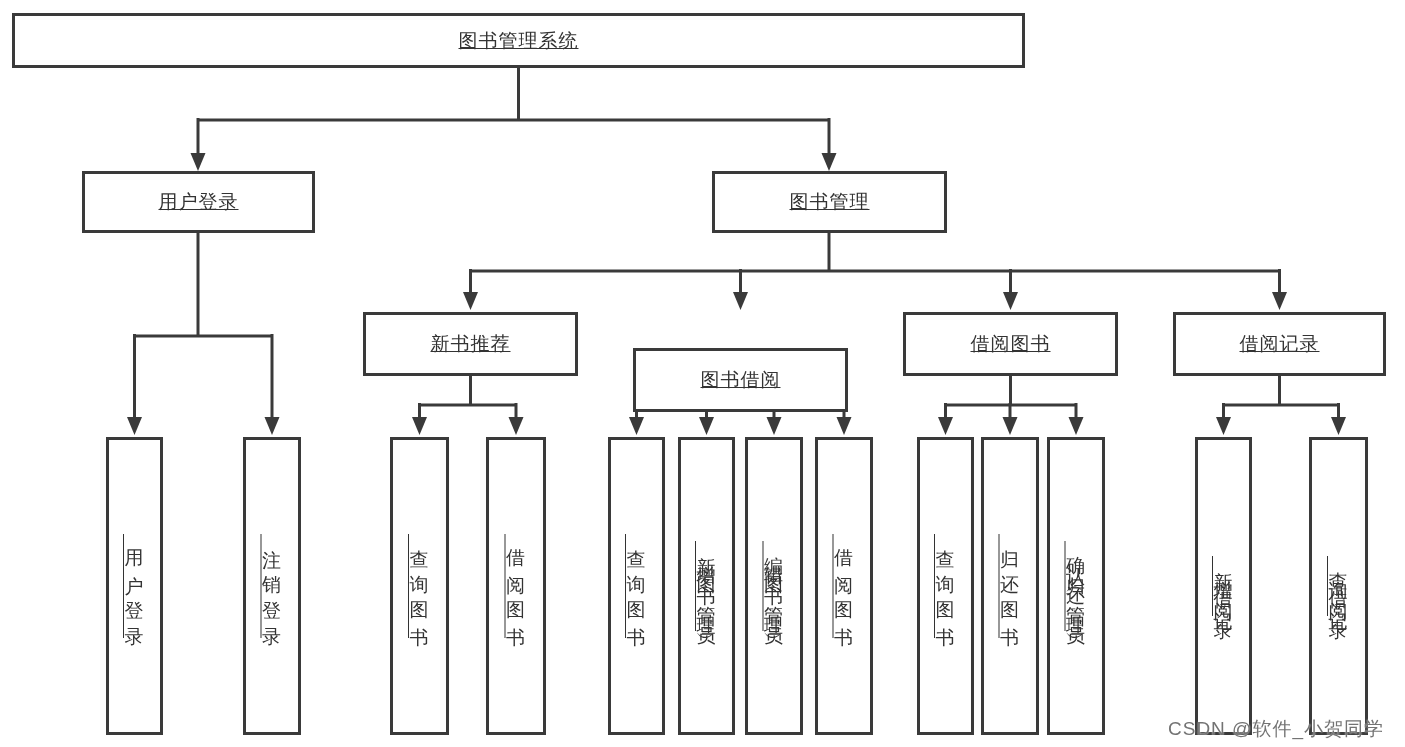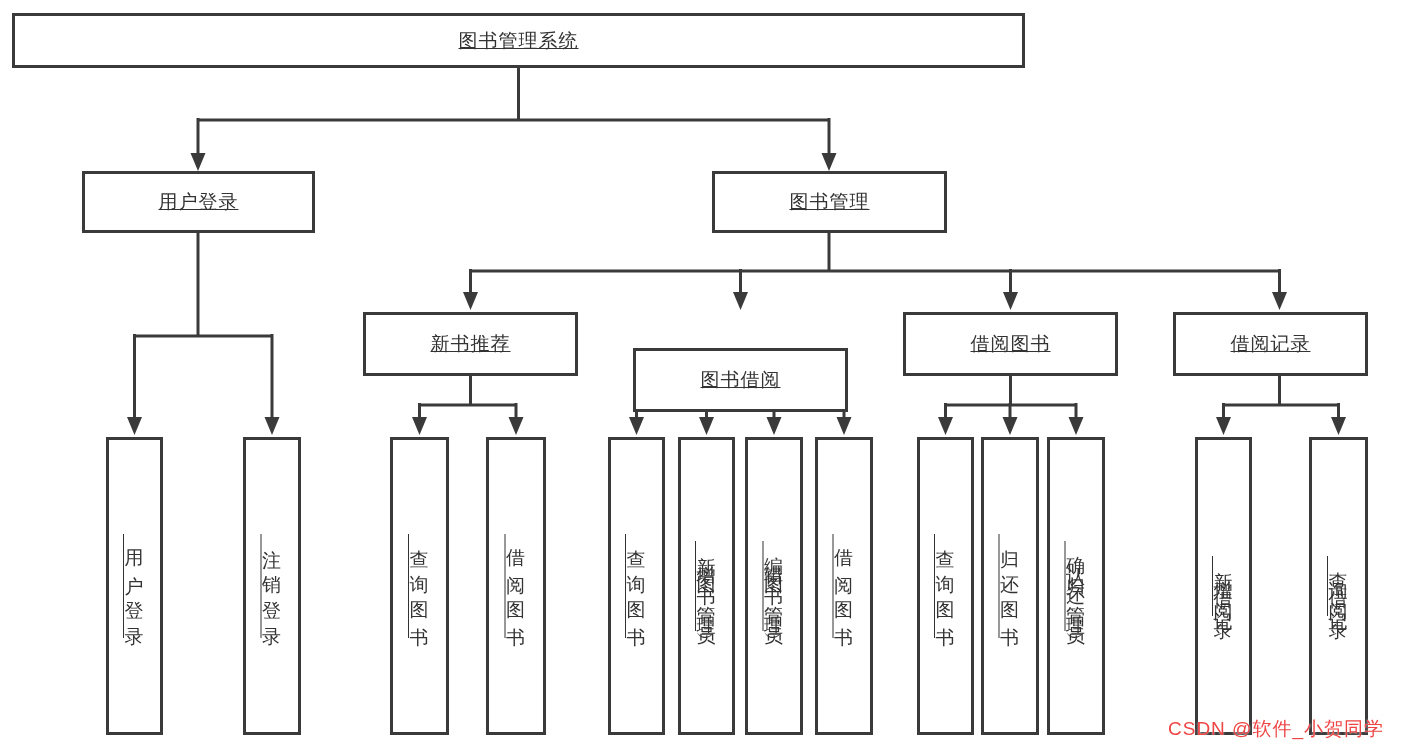--- a/index.html
+++ b/index.html
@@ -43,21 +43,21 @@
     line-height: 1;
     white-space: nowrap;
   }
   .v-short .vtext { letter-spacing: 26px; }
   .v-med   .vtext { letter-spacing: 10px; }
   .watermark {
     position: absolute;
     left: 1168px;
     top: 716px;
     font-size: 19px;
-    color: #ef4444;
+    color: #737373;
     letter-spacing: 1px;
     text-shadow: 0 0 2px #ffffff;
     white-space: nowrap;
     z-index: 5;
   }
 </style>
 </head>
 <body>
 
 <div class="canvas">
@@ -125,21 +125,21 @@
   </svg>
 
   <div class="node" style="left:12px; top:13px; width:1013px; height:55px;">图书管理系统</div>
 
   <div class="node" style="left:82px; top:171px; width:233px; height:62px;">用户登录</div>
   <div class="node" style="left:363px; top:312px; width:215px; height:64px;">新书推荐</div>
 
   <div class="node" style="left:712px; top:171px; width:235px; height:62px;">图书管理</div>
   <div class="node" style="left:633px; top:312px; width:215px; height:64px;margin-top:36px;">图书借阅</div>
   <div class="node" style="left:903px; top:312px; width:215px; height:64px;">借阅图书</div>
-  <div class="node" style="left:1173px; top:312px; width:195px; height:64px;">借阅记录</div>
+  <div class="node" style="left:1173px; top:312px; width:213px; height:64px;">借阅记录</div>
 
   <div class="node vnode v-short" style="left:106px; top:437px; width:57px; height:298px;">
     <span class="vtext">用户登录</span>
   </div>
   <div class="node vnode v-short" style="left:243px; top:437px; width:58px; height:298px;">
     <span class="vtext">注销登录</span>
   </div>
 
   <div class="node vnode v-short" style="left:390px; top:437px; width:59px; height:298px;">
     <span class="vtext">查询图书</span>

